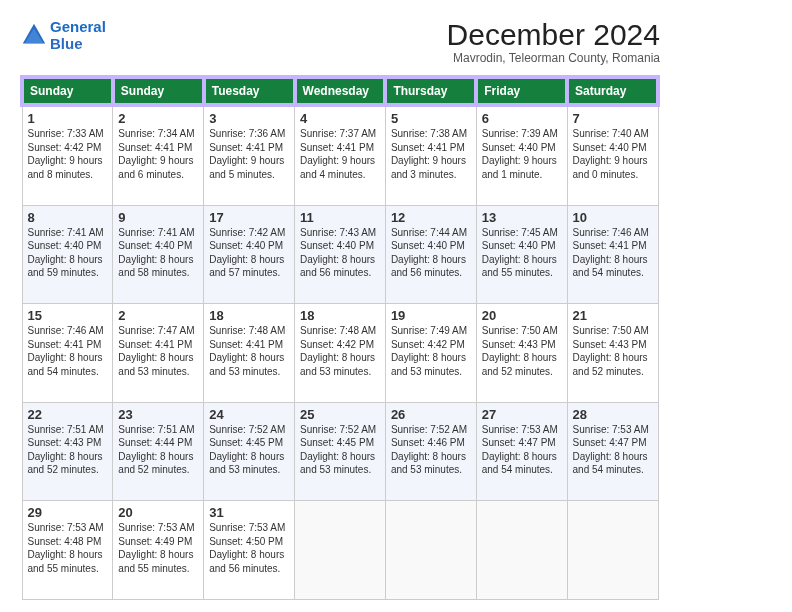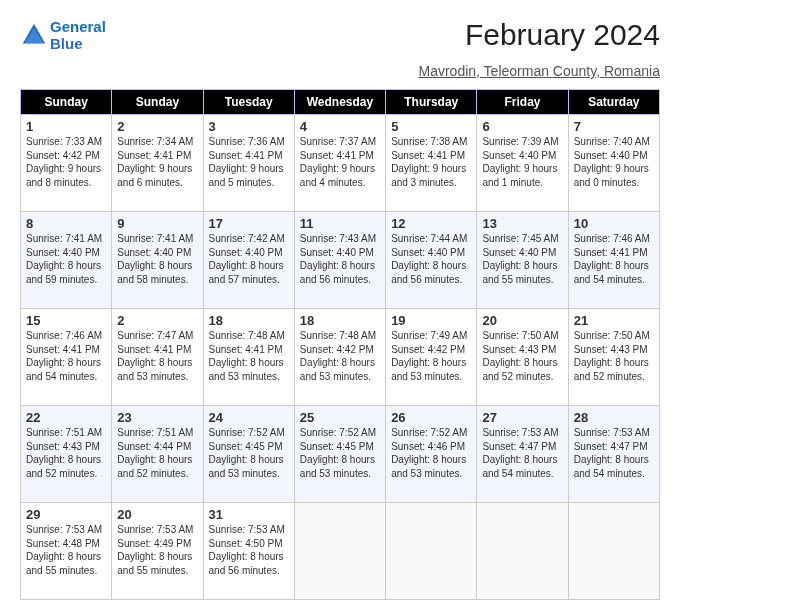--- a/index.html
+++ b/index.html
@@ -45,39 +45,38 @@
     .title-block {
       text-align: right;
     }
     .main-title {
       font-size: 30px;
       font-weight: normal;
       color: #222;
       line-height: 1.1;
     }
     .subtitle {
-      font-size: 14px;
+      font-size: 12px;
       color: #555;
-      margin-top: 12px;
-      text-decoration: underline;
+      margin-top: 0;
     }
     .calendar {
       flex: 1;
       border-collapse: collapse;
       width: 100%;
       font-size: 10.5px;
     }
     .calendar th {
-      background: #000000;
+      background: #15803d;
       color: #fff;
       font-size: 12px;
       font-weight: bold;
       padding: 5px 6px;
-      border: 1px solid #c4b5fd;
-      text-align: center;
+      border: 4px solid #c4b5fd;
+      text-align: left;
     }
     .calendar td {
       border: 1px solid #ccc;
       vertical-align: top;
       padding: 4px 5px;
       width: calc(100% / 7);
       background: #fff;
       color: #333;
     }
     .calendar tr:nth-child(even) td {
@@ -107,21 +106,21 @@
       <svg class="logo-icon" viewBox="0 0 30 30">
         <polygon points="15,3 27,24 3,24" fill="#2a6cc4"></polygon>
         <polygon points="15,8 25,24 5,24" fill="#5a9de8" opacity="0.5"></polygon>
       </svg>
       <div class="logo-text">
         <div><span>General</span></div>
         <div><span style="color:#2a6cc4">Blue</span></div>
       </div>
     </div>
     <div class="title-block">
-      <div class="main-title">February 2024</div>
+      <div class="main-title">December 2024</div>
       <div class="subtitle">Mavrodin, Teleorman County, Romania</div>
     </div>
   </div>
 
   <table class="calendar">
     <thead>
       <tr id="weekday-header">
           <th>Sunday</th>
           <th>Sunday</th>
           <th>Tuesday</th>

